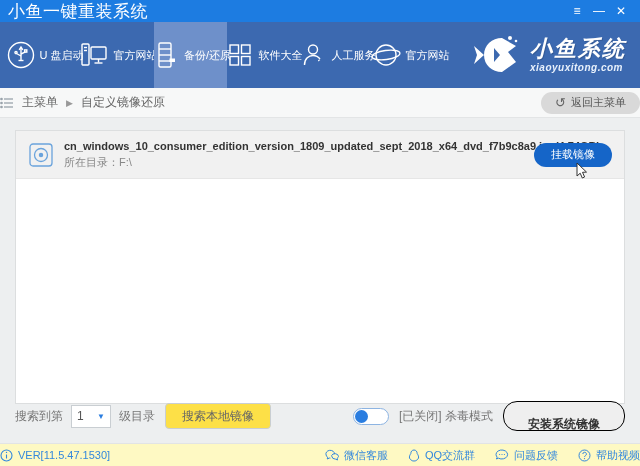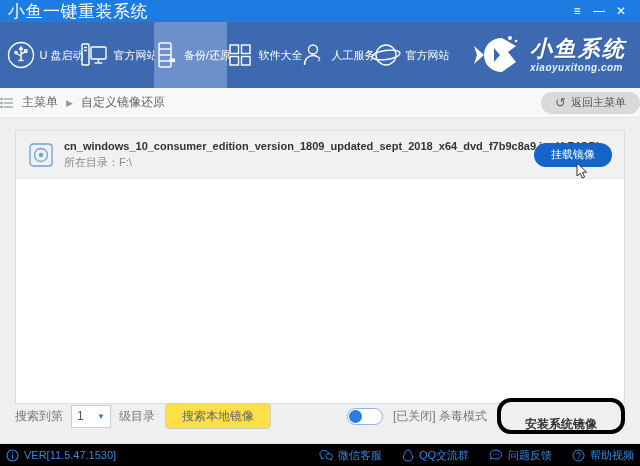--- a/index.html
+++ b/index.html
@@ -45,26 +45,26 @@
   
   .bottom-controls { position:absolute; left:0; right:0; bottom:0; height:54px; display:flex; align-items:center; padding:0 15px; }
   .ctrl-label { font-size:12px; color:#777; white-space:nowrap; }
   .depth-select { width:40px; height:23px; background:#fff; border:1px solid #c9ced2; margin:0 8px; display:flex; align-items:center; padding:0 5px; cursor:pointer; }
   .depth-value { font-size:12px; color:#555; flex:1; }
   .depth-caret { font-size:8px; color:#2a7de0; }
   .search-btn { margin-left:10px; background:#fde047; border:1px solid #c9ced2; border-radius:4px; height:26px; padding:0 16px; font-size:12px; color:#666; cursor:pointer; white-space:nowrap; }
   .right-controls { margin-left:auto; display:flex; align-items:center; gap:10px; }
   .toggle { width:36px; height:17px; border:1px solid #8db4e2; border-radius:9px; background:#fff; position:relative; cursor:pointer; }
   .toggle-knob { position:absolute; left:1px; top:1px; width:13px; height:13px; border-radius:50%; background:#2a7de0; }
-  .install-btn { background:#efefef; border:4px solid #000000; border-radius:14px; height:27px; padding:14px 24px; font-size:12px; font-weight:bold; color:#333; cursor:pointer; white-space:nowrap; }
-
-  
-  .statusbar { height:23px; background:#000000; border-top:1px solid #e2e4e5; display:flex; align-items:center; padding:0 6px; }
+  .install-btn { background:#efefef; border:1px solid #000000; border-radius:14px; height:27px; padding:14px 24px; font-size:12px; font-weight:bold; color:#333; cursor:pointer; white-space:nowrap; }
+
+  
+  .statusbar { height:23px; background:#fef9c3; border-top:1px solid #e2e4e5; display:flex; align-items:center; padding:0 0; }
   .ver { display:flex; align-items:center; gap:5px; color:#3388dd; font-size:11px; }
-  .status-links { margin-left:auto; display:flex; align-items:center; gap:20px;text-decoration:underline; }
+  .status-links { margin-left:auto; display:flex; align-items:center; gap:20px; }
   .status-link { display:flex; align-items:center; gap:5px; color:#3388dd; font-size:11px; cursor:pointer; white-space:nowrap; }
 
   .cursor { position:absolute; left:576px; top:162px; z-index:50; pointer-events:none; }
   svg { display:block; }
 </style>
 </head>
 <body>
 
 <div class="window">
 

